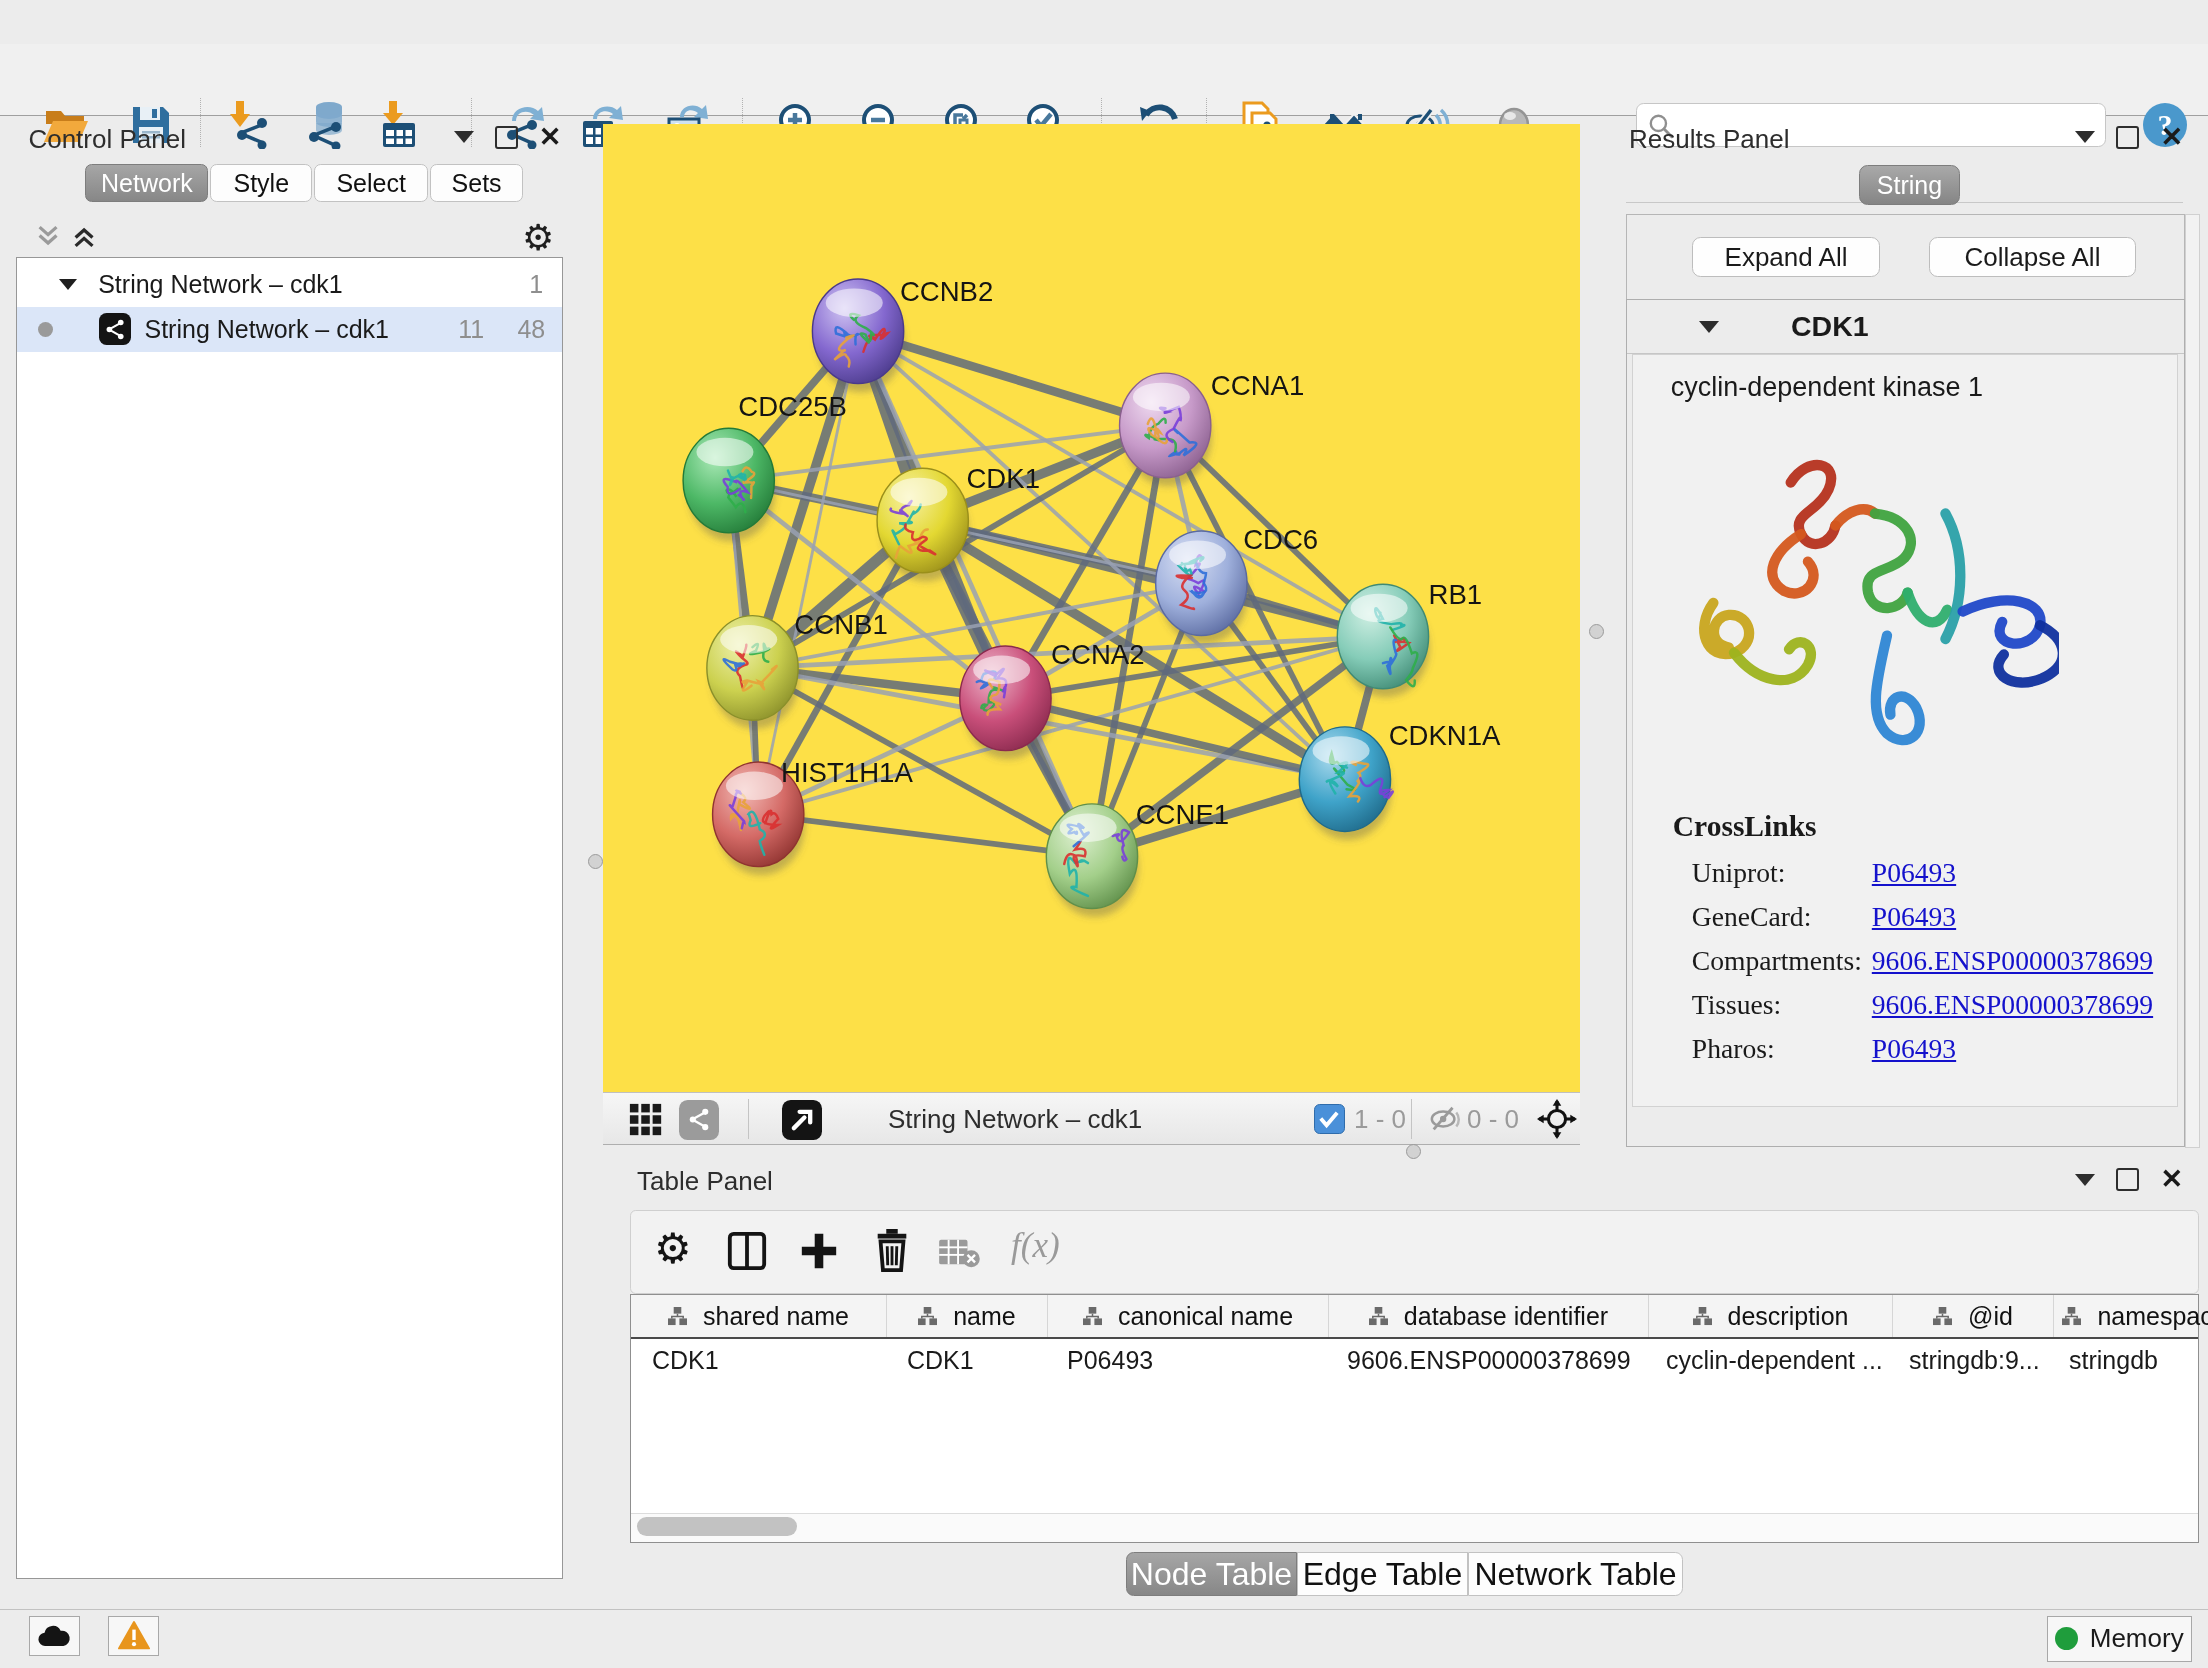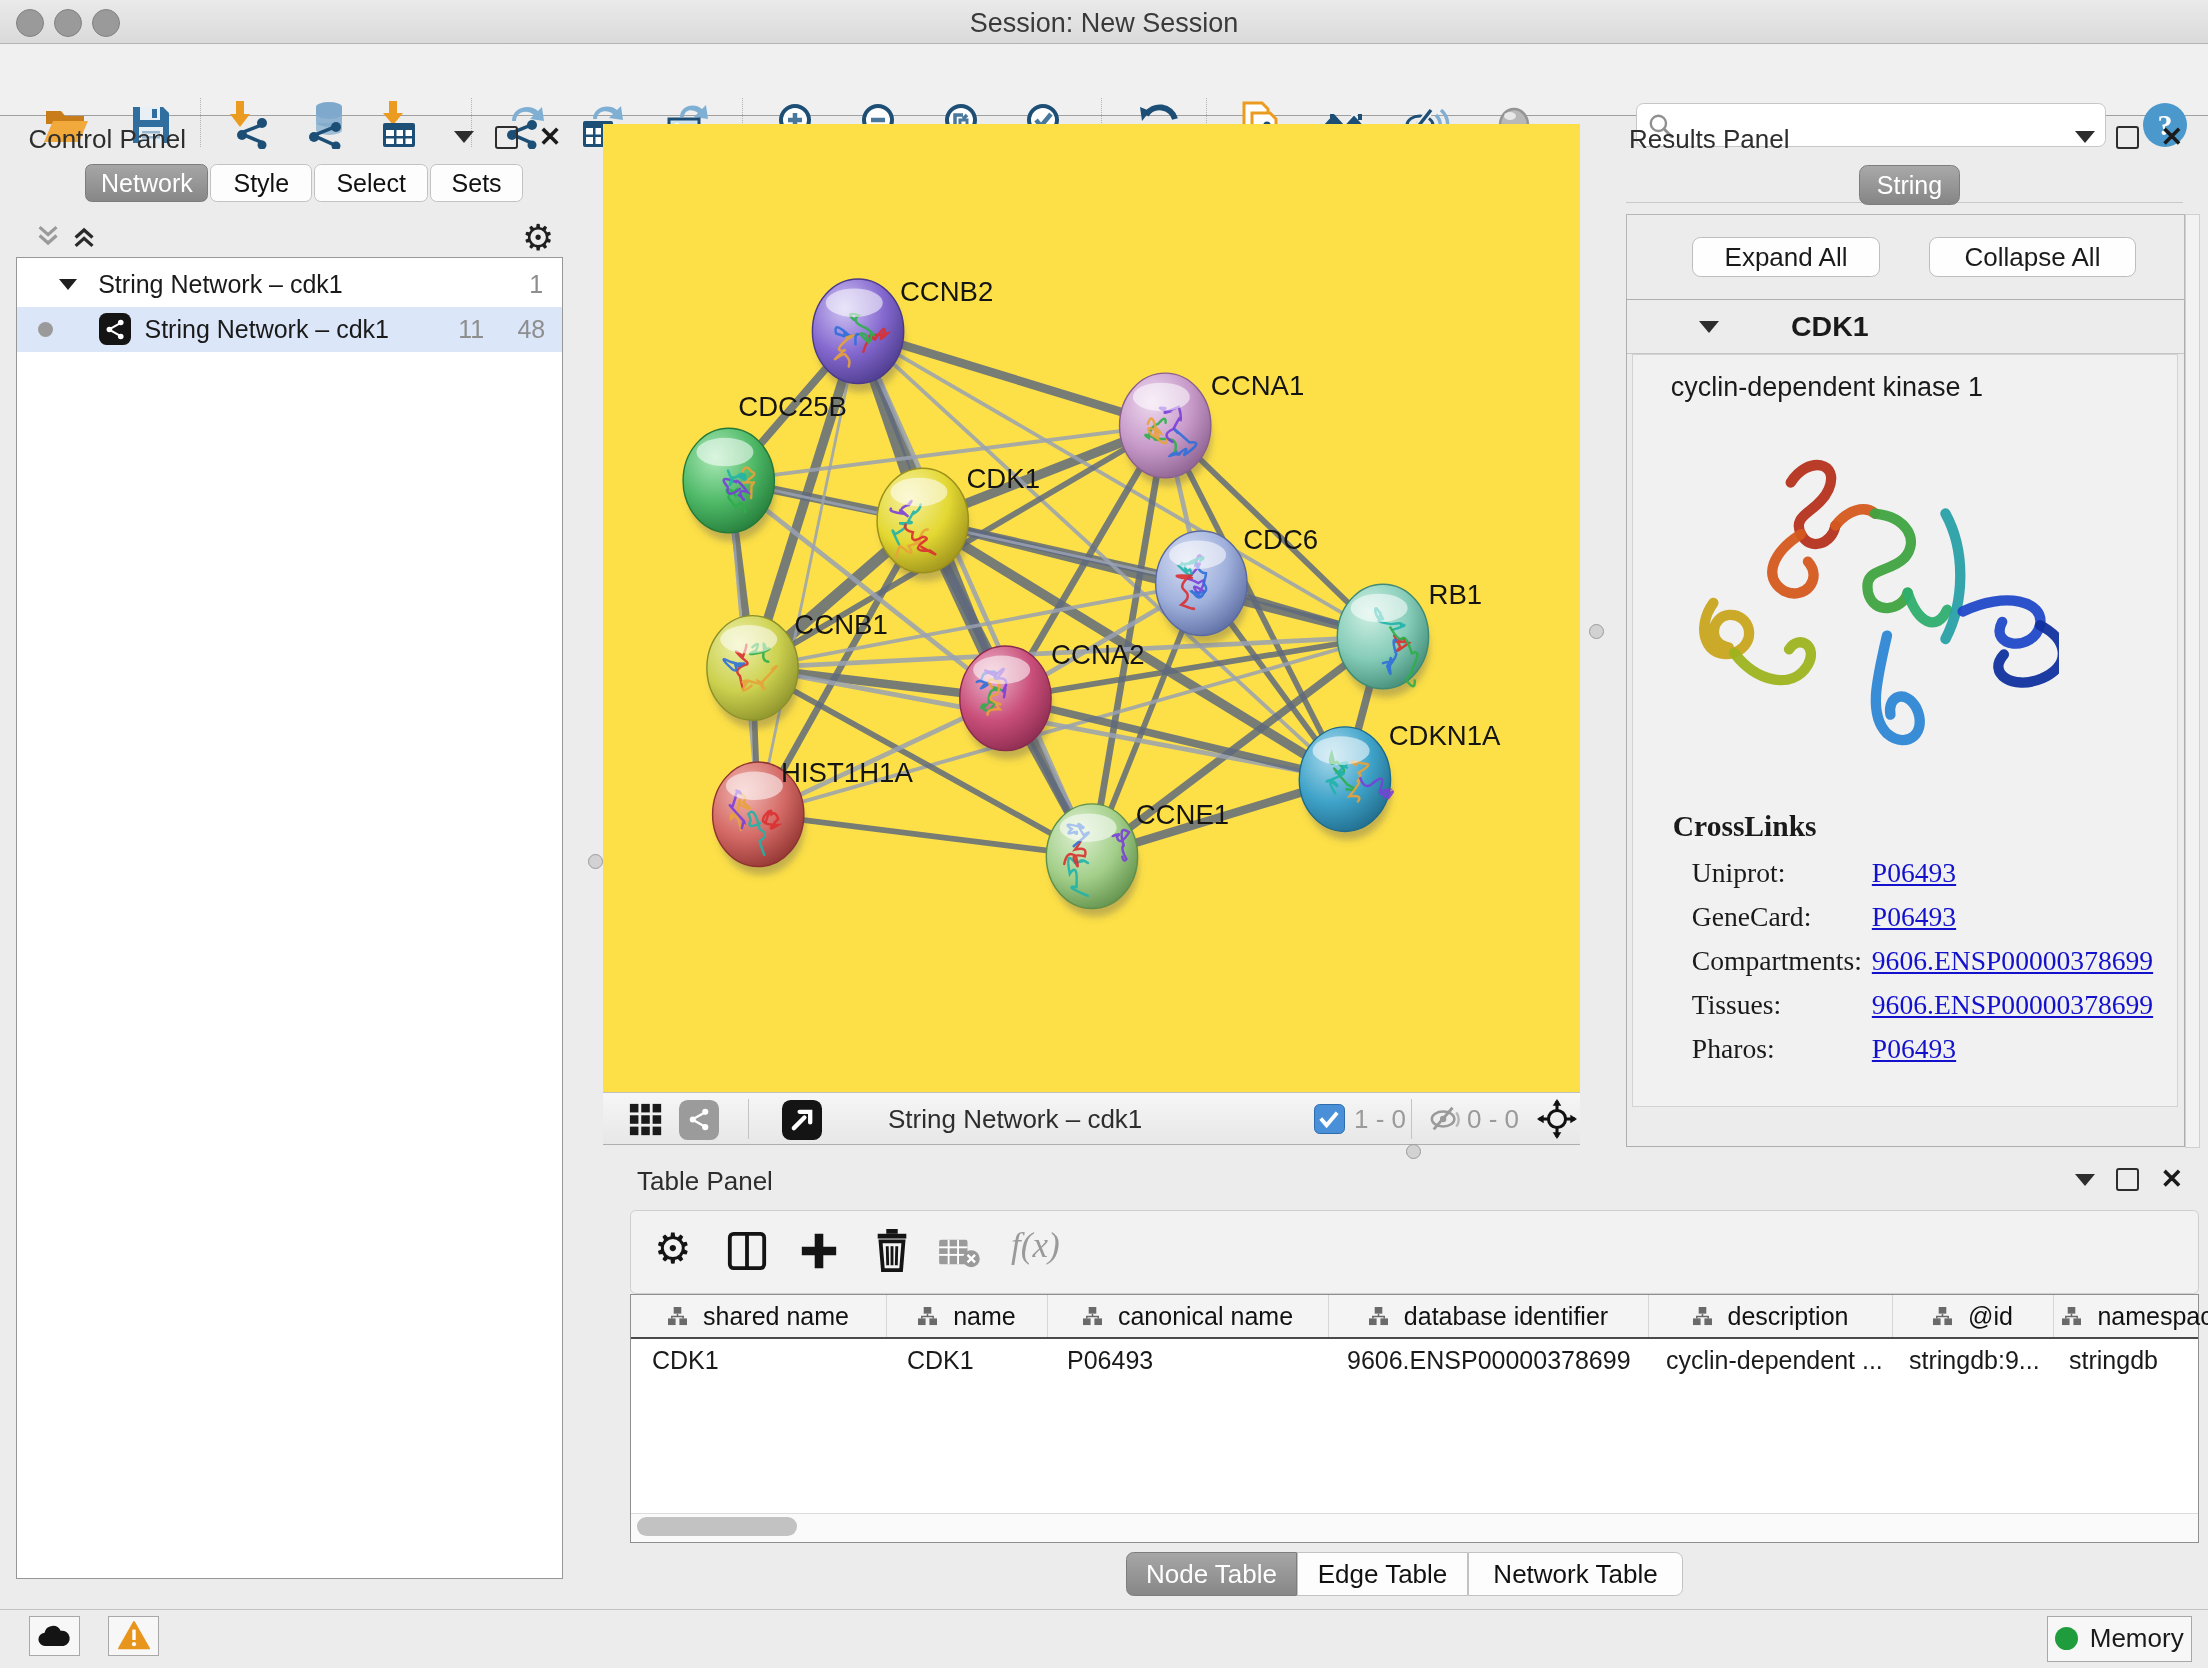--- a/index.html
+++ b/index.html
@@ -82,41 +82,35 @@
   .th{position:relative;display:flex;align-items:center;justify-content:center;gap:16px;
     font-size:25px;color:#111;border-right:1px solid #d6d6d6;overflow:hidden;flex:none;}
   #tp-row{position:absolute;left:0;top:45px;height:40px;width:100%;display:flex;}
   .td{font-size:25px;padding-left:21px;display:flex;align-items:center;flex:none;overflow:hidden;
     white-space:nowrap;}
   #tp-hscroll{position:absolute;left:0;bottom:0;height:28.5px;width:100%;background:#fafafa;
     border-top:1px solid #dcdcdc;}
   #tp-hthumb{position:absolute;left:5.7px;top:3.8px;width:160px;height:19px;background:#c2c2c2;
     border-radius:9.5px;}
   #tp-tabs{position:absolute;left:523px;top:399px;display:flex;}
-  #tp-tabs .tabbtn{font-size:26px;height:42px;}
+  #tp-tabs .tabbtn{font-size:32px;height:42px;}
   
   #statusbar{left:0;top:1609px;width:2208px;height:59px;background:#ececec;
     border-top:1.9px solid #c2c2c2;}
   .sb-btn{position:absolute;top:5.7px;background:#f7f7f7;border:1.9px solid #a8a8a8;
     display:flex;align-items:center;justify-content:center;}
   .splitdot{position:absolute;width:13.3px;height:13.3px;border-radius:50%;background:#d2d2d2;
     border:1px solid #9b9b9b;}
   .glabel{font-size:25px;color:#2d2d2d;}
 </style>
 </head>
 <body>
 
 <div id="app">
 
-  <div id="titlebar" class="abs">
-    <div class="traffic" style="left:16px;"></div>
-    <div class="traffic" style="left:54px;"></div>
-    <div class="traffic" style="left:92px;"></div>
-    <div id="win-title">Session: New Session</div>
-  </div>
 
   <div id="toolbar" class="abs">
     <div class="tbi" style="left:42px;">
       <svg viewBox="0 0 48 48">
           <path d="M4 10 h15 l5 6 h-20 z" fill="#c87d1a"></path>
           <path d="M4 15 h38 v8 H4 z" fill="#c87d1a"></path>
           <path d="M2 41 L11 20 H46 L37 41 Z" fill="#f2a93c"></path>
         </svg>
     </div>
     <div class="tbi" style="left:127px;">

